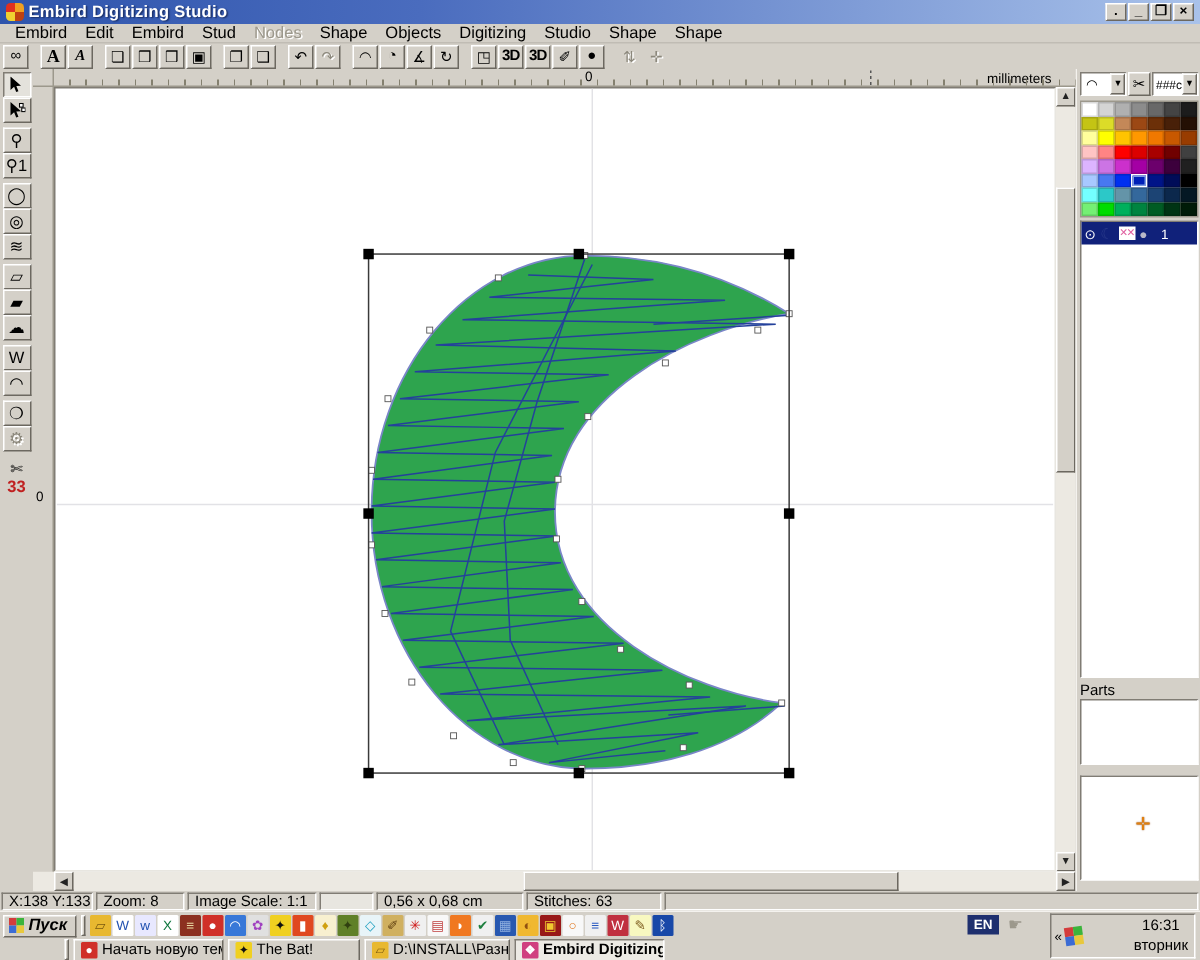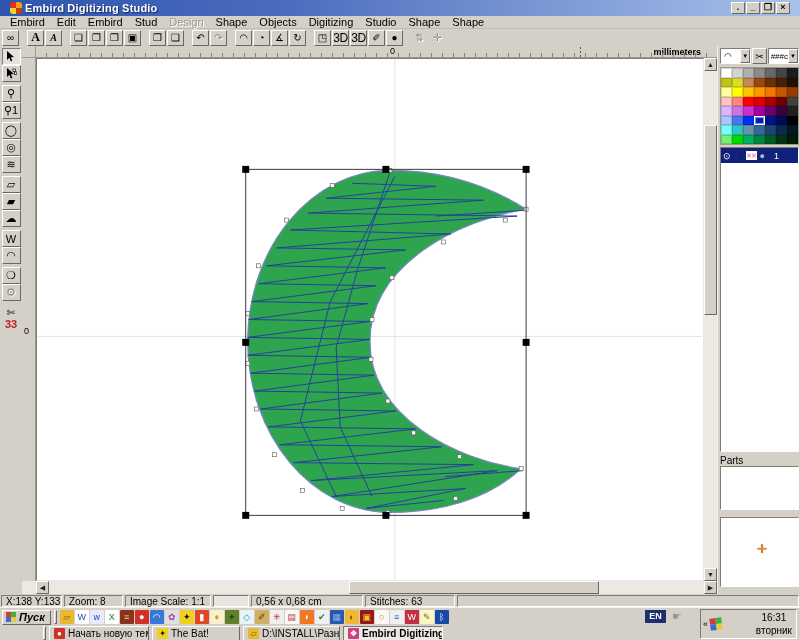--- a/index.html
+++ b/index.html
@@ -6,21 +6,21 @@
   html,body { width:800px; height:640px; overflow:hidden; }
   body { font-family:"Liberation Sans", sans-serif; font-size:11px; color:#000; background:#d4d0c8; }
   #app { position:relative; width:800px; height:640px; background:#d4d0c8; }
 
   
   .raised { border:1px solid; border-color:#ffffff #6c6860 #6c6860 #ffffff; background:#d4d0c8; }
 
   
   #titlebar { position:absolute; left:0; top:0; width:800px; height:16px;
     background:linear-gradient(90deg,#2e54ac 0%, #4a6cbe 35%, #a9c2ea 100%);
-    display:flex; align-items:center; padding:0 10px; }
+    display:flex; align-items:center; padding:0 4px; }
   #app-icon { width:12px; height:12px; margin-right:3px; position:relative; }
   #app-icon span { position:absolute; width:6px; height:6px; }
   #title-text { color:#fff; font-weight:bold; font-size:11px; letter-spacing:0.2px;
     text-shadow:1px 1px 1px #1a2f66; white-space:nowrap; }
   #title-buttons { margin-left:auto; display:flex; gap:1px; }
   .tb-btn { width:14px; height:12px; font-size:9px; line-height:9px; text-align:center;
     background:#d4d0c8; border:1px solid; border-color:#fff #6c6860 #6c6860 #fff; font-weight:bold; }
 
   
   #menubar { position:absolute; left:0; top:16px; width:800px; height:13px;
@@ -31,42 +31,42 @@
 
   
   #toolbar { position:absolute; left:0; top:29px; width:800px; height:17px;
     display:flex; align-items:center; padding-left:2px; gap:1px; }
   .tgap { width:6px; }
   .tbtn { width:17px; height:16px; display:flex; align-items:center; justify-content:center;
     font-size:10px; overflow:hidden; white-space:nowrap; }
   .tbtn.flat { border-color:transparent; background:transparent; }
   .tbtn .g { pointer-events:none; }
   .tbtn.disabled .g { color:#8c887c; text-shadow:1px 1px 0 #fff; }
-  .g3d { font-size:12px; font-weight:normal; letter-spacing:-0.5px; }
+  .g3d { font-size:10px; font-weight:bold; letter-spacing:-0.5px; }
   .ital { font-style:italic; font-family:"Liberation Serif", serif; font-weight:bold; }
   .bigA { font-family:"Liberation Serif", serif; font-weight:bold; font-size:12px; }
 
   
   #main { position:absolute; left:0; top:46px; width:800px; height:548px; display:flex; }
   #tools-col { width:22px; display:flex; flex-direction:column; align-items:center; padding-top:2px; }
   .ltool { width:19px; height:17px; display:flex; align-items:center; justify-content:center; font-size:11px; }
   .ltool.active { border-color:#807c74 #ffffff #ffffff #807c74; background:#e4e2dc; }
   .ltool.disabled { color:#8c887c; text-shadow:1px 1px 0 #fff; }
   .lgap { height:3px; }
   #tool-marker { margin-top:6px; text-align:center; font-size:10px; }
   #marker-count { color:#c02020; font-weight:bold; font-size:11px; }
 
   #canvas-zone { width:695px; display:flex; flex-direction:column; }
   #hruler { height:12px; display:flex; position:relative; background:#d4d0c8; }
   #ruler-corner { width:14px; height:12px; border-right:1px solid #9c988c; border-bottom:1px solid #9c988c; }
   #hruler-strip { position:relative; flex:1; border-bottom:1px solid #9c988c; }
   #hruler-strip::after { content:""; position:absolute; left:0; right:0; bottom:0; height:4px;
     background:repeating-linear-gradient(90deg, transparent 0 10px, #84806f 10px 11px); }
   #hruler-zero { position:absolute; top:0; font-size:9px; }
-  #hruler-unit { position:absolute; top:1px; right:16px; font-size:9px;font-weight:bold; }
+  #hruler-unit { position:absolute; top:1px; right:16px; font-size:9px; }
   #hruler-dash { position:absolute; top:1px; width:1px; height:10px;
     background:repeating-linear-gradient(180deg,#555 0 2px, transparent 2px 4px); }
   #canvas-row { flex:1; display:flex; }
   #vruler { width:14px; position:relative; border-right:1px solid #9c988c; background:#d4d0c8; }
   #vruler-zero { position:absolute; left:2px; font-size:9px; }
   #canvas { position:relative; width:668px; background:#ffffff;
     border:1px solid; border-color:#807c74 #e8e6e0 #e8e6e0 #807c74; }
   #design-svg { position:absolute; left:0; top:0; width:100%; height:100%; }
 
   
@@ -151,21 +151,21 @@
         <span class="tb-btn">❐</span>
         <span class="tb-btn">×</span>
       </div>
   </div>
 
   <div id="menubar">
       <span class="menu-item">Embird</span>
       <span class="menu-item">Edit</span>
       <span class="menu-item">Embird</span>
       <span class="menu-item">Stud</span>
-      <span class="menu-item disabled">Design</span>
+      <span class="menu-item disabled">Nodes</span>
       <span class="menu-item">Shape</span>
       <span class="menu-item">Objects</span>
       <span class="menu-item">Digitizing</span>
       <span class="menu-item">Studio</span>
       <span class="menu-item">Shape</span>
       <span class="menu-item">Shape</span>
     </div>
 
   <div id="toolbar">
       <span class="tbtn raised">
@@ -463,21 +463,21 @@
         <span id="preview-cross">✛</span>
       </div>
     </div>
   </div>
 
   <div id="statusbar">
     <div class="st-panel" style="width:61px;">X:138  Y:133</div>
     <div class="st-panel" style="width:59px;">Zoom: 8</div>
     <div class="st-panel" style="width:86px;">Image Scale: 1:1</div>
     <div class="st-panel" id="st-box"></div>
-    <div class="st-panel" style="width:112px;">0,56 x 0,68 cm</div>
+    <div class="st-panel" style="width:98px;">0,56 x 0,68 cm</div>
     <div class="st-panel" style="width:90px;">Stitches: 63</div>
     <div class="st-panel" style="flex:1;"></div>
   </div>
 
   <div id="taskbar">
     <div id="tb-row1">
       <div id="start-btn" class="raised">
         <span id="start-flag">
             <span style="width: 5px; height: 5px; background: rgb(212, 60, 60);"></span>
             <span style="width: 5px; height: 5px; background: rgb(60, 180, 60);"></span>

